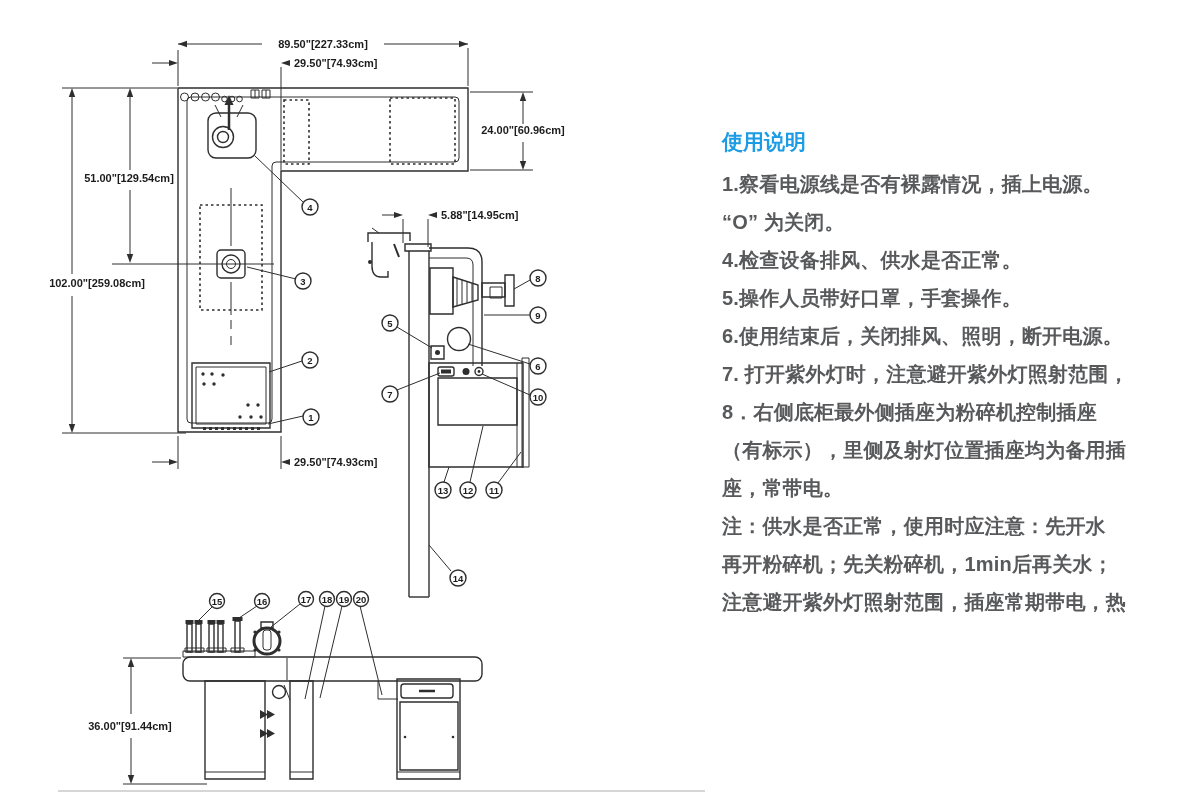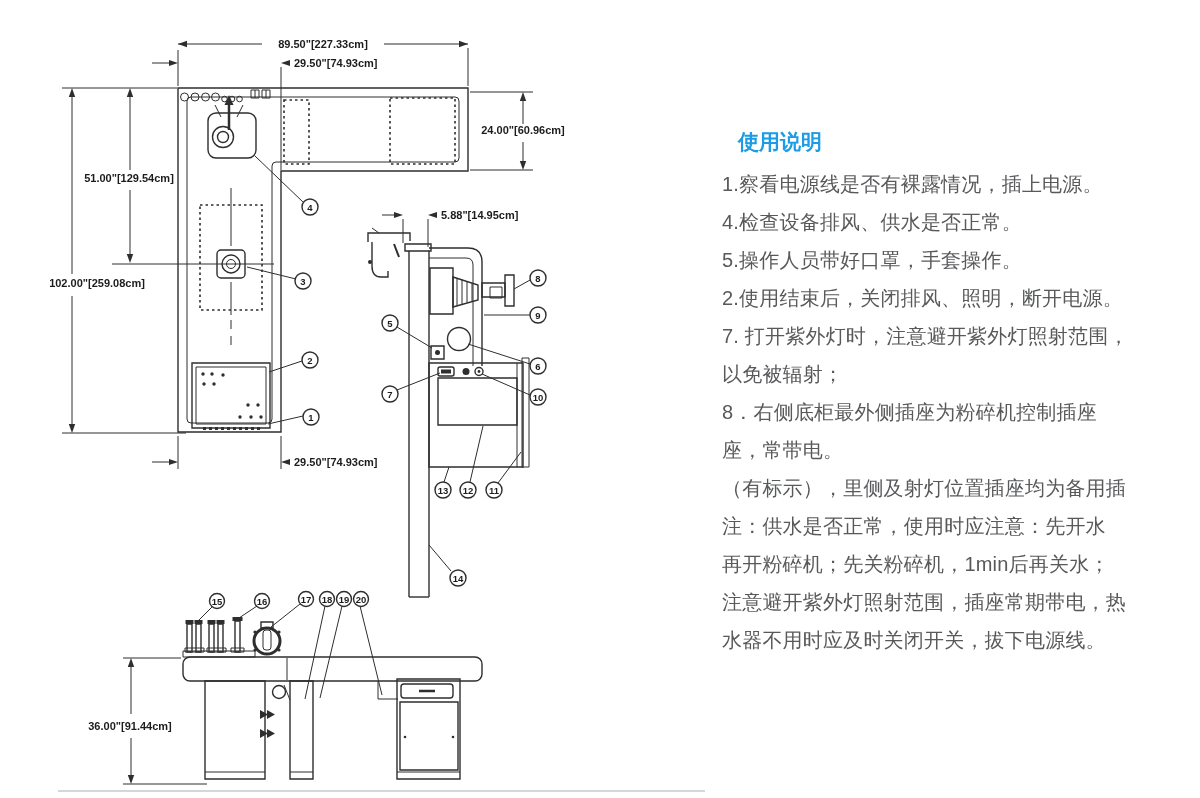--- a/index.html
+++ b/index.html
@@ -9,23 +9,23 @@
   svg line, svg path, svg rect, svg circle, svg polyline{vector-effect:non-scaling-stroke;}
   .ln{stroke:#2e2e2e;stroke-width:1.4;fill:none;}
   .thin{stroke:#2e2e2e;stroke-width:1;fill:none;}
   .dash{stroke:#2e2e2e;stroke-width:1.6;fill:none;stroke-dasharray:2.5 3;}
   .cdash{stroke:#2e2e2e;stroke-width:1;fill:none;stroke-dasharray:9 7;}
   .fillb{fill:#2e2e2e;stroke:none;}
   .co-circle{fill:#ffffff;stroke:#2e2e2e;stroke-width:1.4;}
   .dim{font:bold 11px "Liberation Sans",sans-serif;fill:#1c1c1c;}
   .co{font:bold 9.5px "Liberation Sans",sans-serif;fill:#1c1c1c;text-anchor:middle;}
   #instructions{position:absolute;left:722px;top:128px;width:472px;}
-  #instructions .title{font-size:21px;font-weight:bold;color:#1b9ce4;margin:0 0 9px 16px;}
+  #instructions .title{font-size:21px;font-weight:bold;color:#1b9ce4;margin:0 0 9px 0;}
   #instructions .ins-line{font-size:20px;line-height:38px;color:#58595b;
-      letter-spacing:0.2px;white-space:nowrap;font-weight:400;}
+      letter-spacing:0.2px;white-space:nowrap;font-weight:700;}
 </style>
 </head>
 <body>
 
 <div id="stage">
 
   <svg id="drawing" width="720" height="798" viewBox="0 0 720 798">
 
     <g>
       <path class="ln" d="M178,88 H468 V171 H281 V432 H178 Z"></path>
@@ -318,26 +318,25 @@
       <circle class="co-circle" cx="361" cy="599" r="7.5"></circle>
       <text class="co" x="361" y="602.5">20</text>
     </g>
 
     <line x1="58" y1="791" x2="705" y2="791" stroke="#c9c9c9" stroke-width="1.5"></line>
   </svg>
 
   <div id="instructions">
     <div class="title">使用说明</div>
     <div class="ins-line">1.察看电源线是否有裸露情况，插上电源。</div>
+    <div class="ins-line">“O” 为关闭。</div>
     <div class="ins-line">4.检查设备排风、供水是否正常。</div>
     <div class="ins-line">5.操作人员带好口罩，手套操作。</div>
-    <div class="ins-line">2.使用结束后，关闭排风、照明，断开电源。</div>
+    <div class="ins-line">6.使用结束后，关闭排风、照明，断开电源。</div>
     <div class="ins-line">7. 打开紫外灯时，注意避开紫外灯照射范围，</div>
-    <div class="ins-line">以免被辐射；</div>
     <div class="ins-line">8．右侧底柜最外侧插座为粉碎机控制插座</div>
+    <div class="ins-line">（有标示），里侧及射灯位置插座均为备用插</div>
     <div class="ins-line">座，常带电。</div>
-    <div class="ins-line">（有标示），里侧及射灯位置插座均为备用插</div>
     <div class="ins-line">注：供水是否正常，使用时应注意：先开水</div>
     <div class="ins-line">再开粉碎机；先关粉碎机，1min后再关水；</div>
     <div class="ins-line">注意避开紫外灯照射范围，插座常期带电，热</div>
-    <div class="ins-line">水器不用时应及时关闭开关，拔下电源线。</div>
   </div>
 </div>
 
 </body></html>

